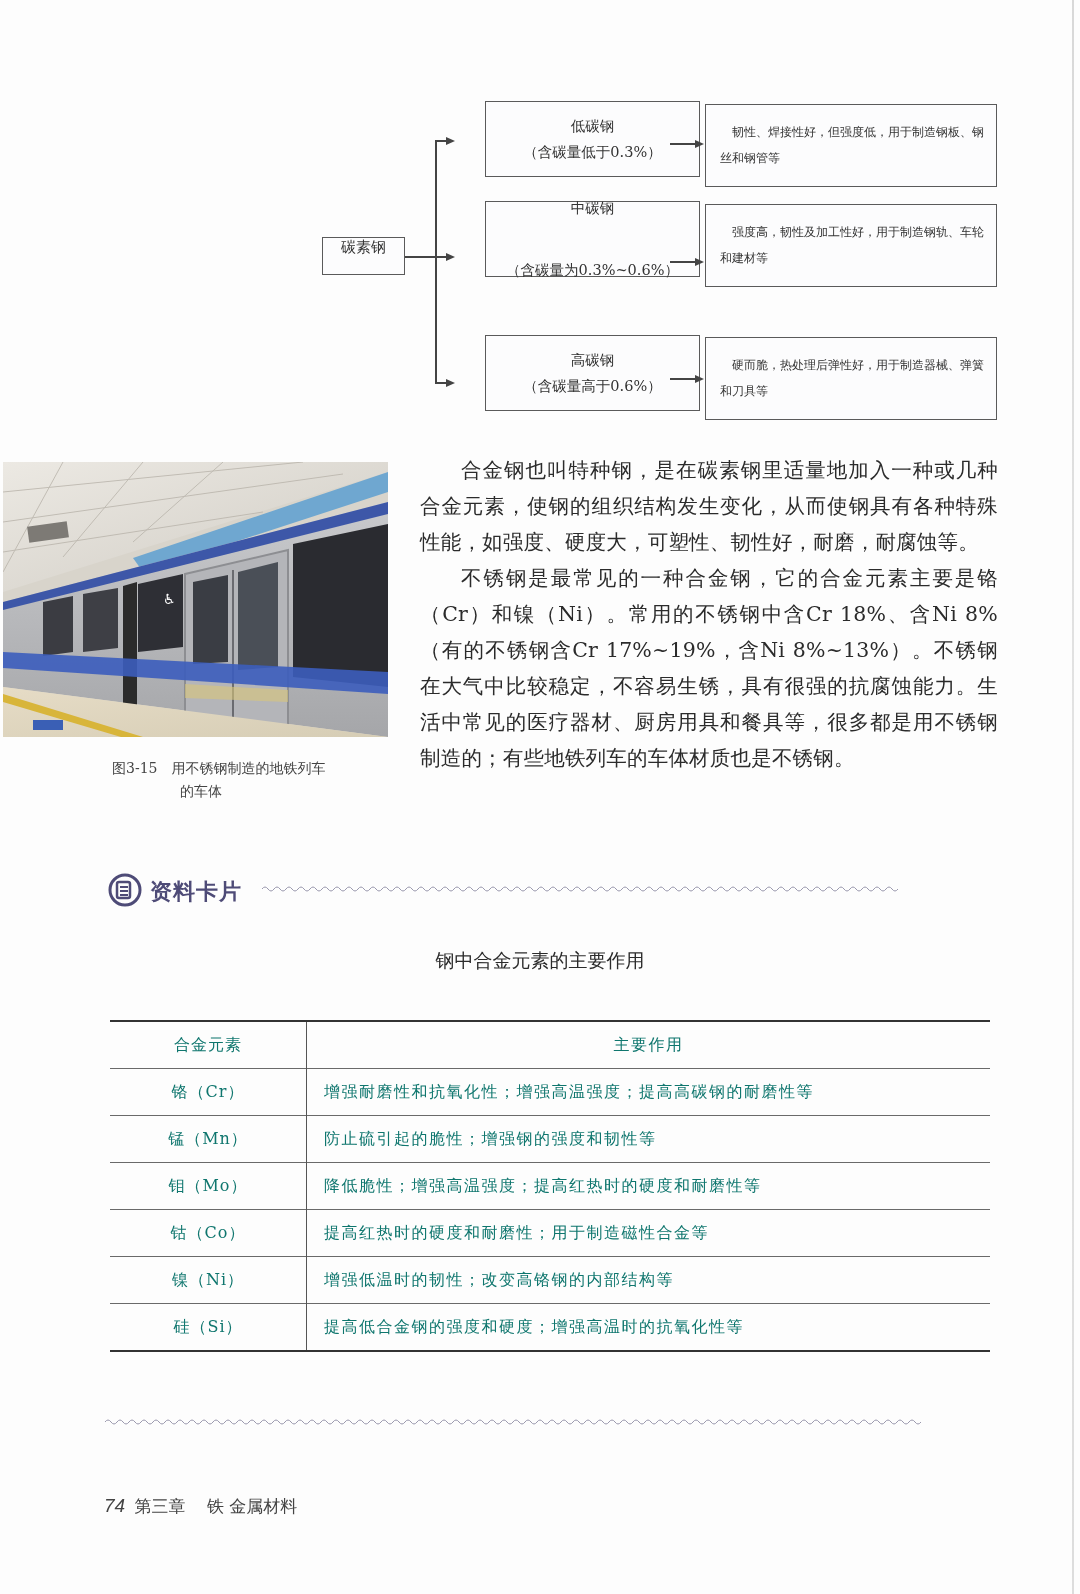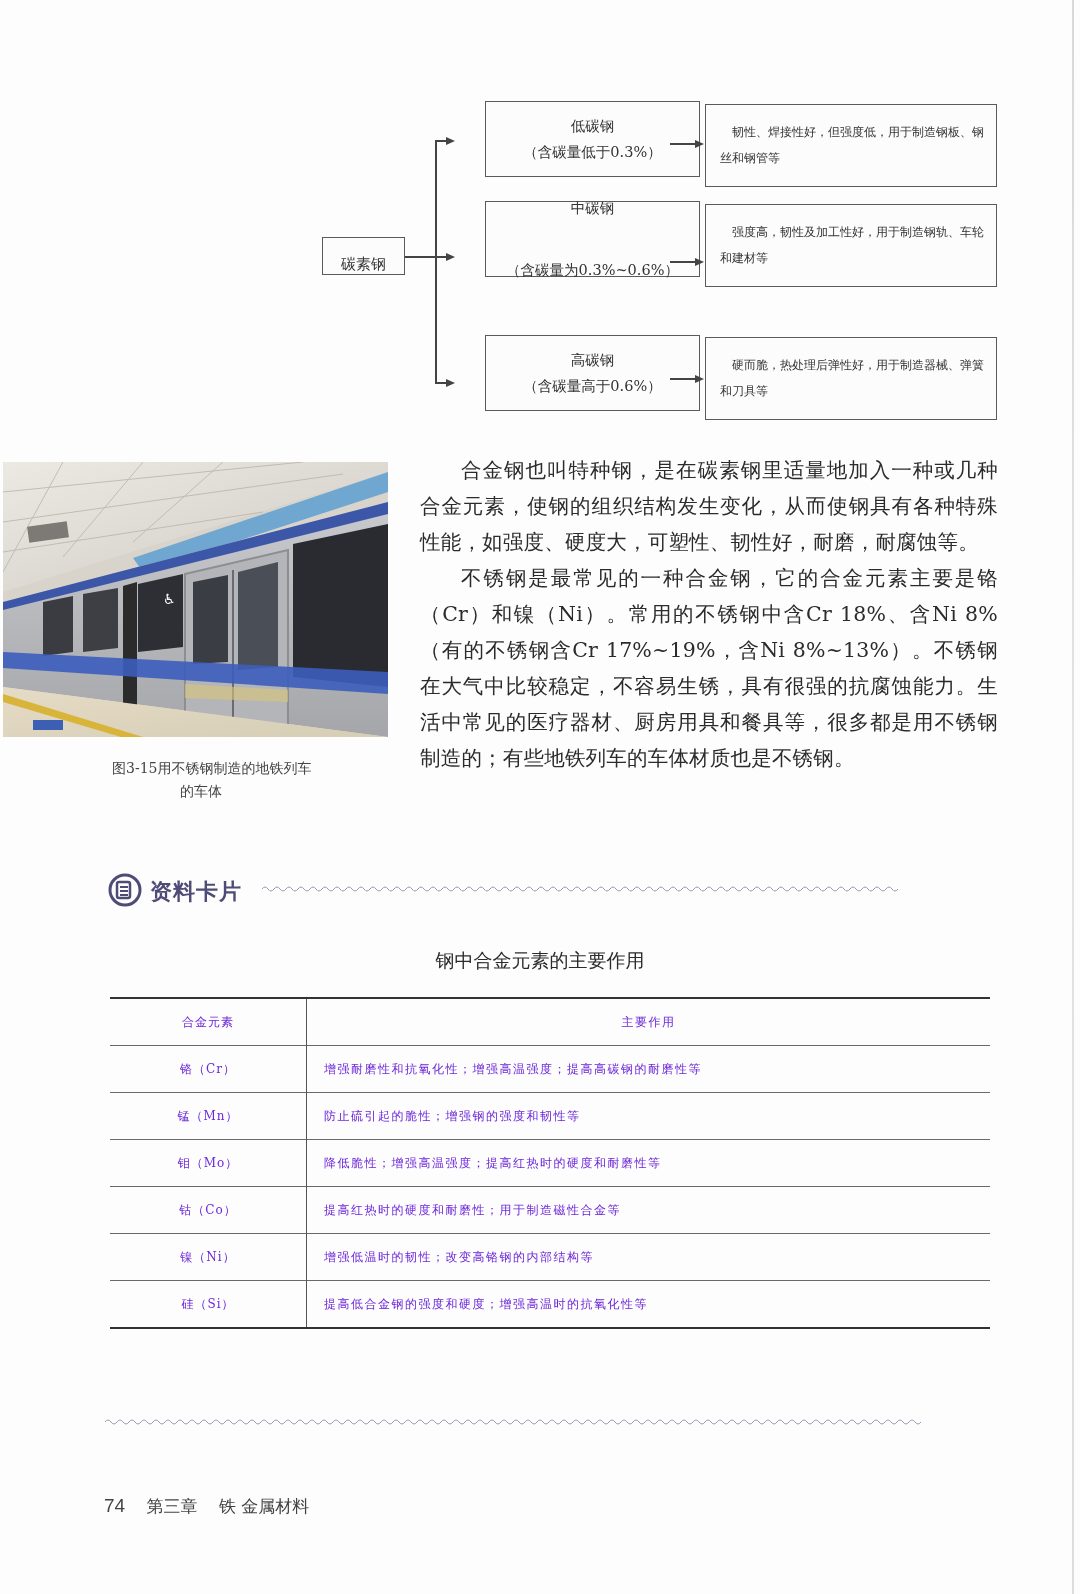--- a/index.html
+++ b/index.html
@@ -6,52 +6,52 @@
   body {
     width:1080px; height:1594px; position:relative; overflow:hidden;
     background:#fdfdfd;
     font-family:"DejaVu Serif", "Liberation Serif", serif;
     color:#2a2a2a;
   }
   .gutter { position:absolute; left:1072px; top:0; width:2px; height:1594px; background:linear-gradient(to bottom,#c9c9c9,#d8d8d8 50%,#cfcfcf); opacity:.7; }
 
   
   .box { position:absolute; border:1.5px solid #5a5a5a; background:#fcfcfd; box-sizing:border-box; }
-  .root-box { left:322px; top:237px; width:83px; height:38px; display:flex; align-items:flex-end; justify-content:center; font-size:15px; color:#333; }
+  .root-box { left:322px; top:237px; width:83px; height:38px; display:flex; align-items:flex-start; justify-content:center; font-size:15px; color:#333; }
   .cat-box { left:455px; width:215px; height:76px; display:flex; flex-direction:column; align-items:center; justify-content:center; font-size:14.5px; line-height:26px; color:#333;margin-left:30px; }
   .desc-box { left:705px; width:292px; height:83px; padding:14px 12px 0 14px; font-size:12px; line-height:26px; color:#333; text-indent:1em; }
   .line { position:absolute; background:#444; }
   .arrow { position:absolute; width:0; height:0; border-top:4px solid transparent; border-bottom:4px solid transparent; border-left:9px solid #444; }
 
   
   .photo { position:absolute; left:3px; top:462px; width:385px; height:275px; overflow:hidden; background:#d8d4cb; }
   .caption { position:absolute; left:112px; top:757px; font-size:14px; line-height:23px; color:#444; }
-  .caption .num { }
+  .caption .num { margin-right:14px; }
   .caption .l2 { padding-left:68px; }
 
   
   .para { position:absolute; left:420px; width:578px; font-size:20.5px; line-height:36px; color:#2b2b2b; letter-spacing:0.2px; text-align:justify; }
   .para .p { text-indent:2em; margin:0; }
 
   
   .card-head { position:absolute; left:108px; top:873px; display:flex; align-items:center; }
   .card-title { font-family:"DejaVu Sans","Liberation Sans",sans-serif; font-size:22px; font-weight:bold; color:#4e4b77; margin-left:8px; letter-spacing:1px; }
   .wavy { position:absolute; height:8px; }
   .table-title { position:absolute; left:0; width:1080px; top:948px; text-align:center; font-family:"DejaVu Sans","Liberation Sans",sans-serif; font-size:19px; color:#2b2b2b; }
 
-  table.alloy { position:absolute; left:110px; top:997px; width:880px; border-collapse:collapse; font-size:12px; color:#6d28d9; }
+  table.alloy { position:absolute; left:110px; top:1020px; width:880px; border-collapse:collapse; font-size:16px; color:#0f766e; }
   table.alloy th, table.alloy td { border-top:1.2px solid #6a6a6a; height:46px; padding:0; font-weight:normal; }
   table.alloy thead th { border-top:2px solid #333; }
   table.alloy tbody tr:last-child td { border-bottom:2px solid #333; }
   table.alloy .c1 { width:196px; text-align:center; border-right:1.4px solid #555; letter-spacing:1px; }
   table.alloy .c2 { text-align:left; padding-left:17px; letter-spacing:1.5px; }
   table.alloy thead .c2 { text-align:center; padding-left:0; }
 
   .footer { position:absolute; left:104px; top:1495px; font-size:17px; color:#444; }
-  .footer .pg { font-family:"Liberation Sans","DejaVu Sans",sans-serif; font-size:19px; margin-right:16px; }
+  .footer .pg { font-family:"Liberation Sans","DejaVu Sans",sans-serif; font-size:19px; margin-right:4px;font-style:italic; }
   .footer .ch { margin-right:16px; }
 </style>
 </head>
 <body>
 
 <div class="gutter"></div>
 
 <div>
   <div class="box root-box">
     <span>碳素钢</span>

